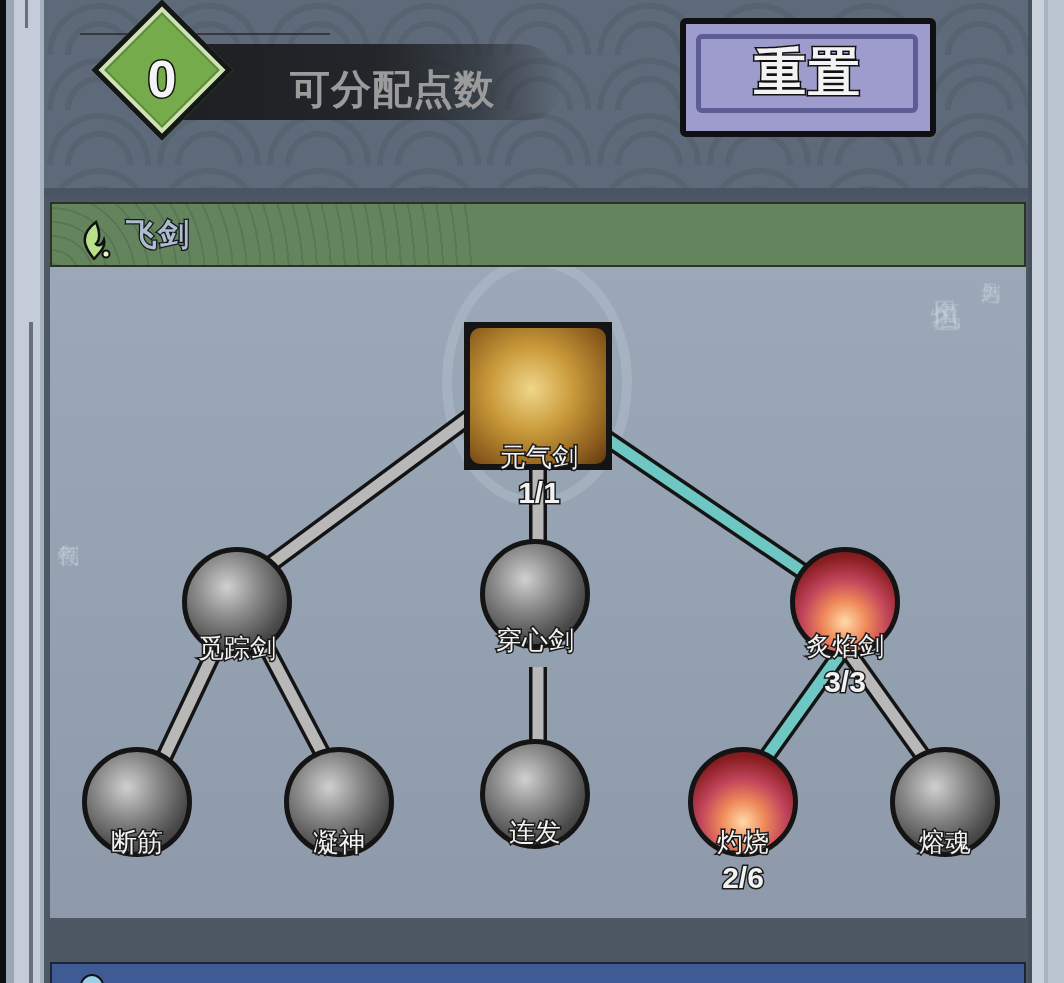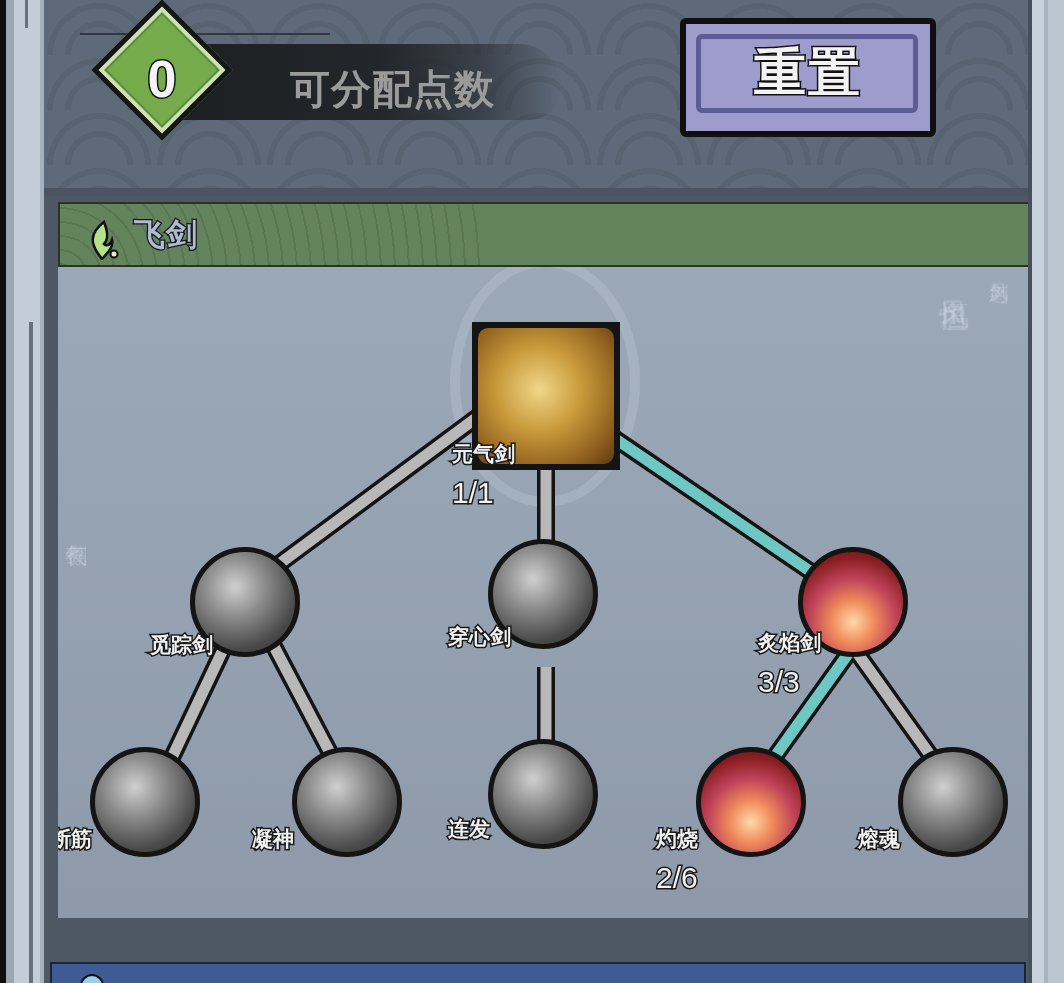--- a/index.html
+++ b/index.html
@@ -40,21 +40,21 @@
 
   .reset-button { position: absolute; left: 636px; top: 18px; width: 256px; height: 119px; cursor: pointer;
     background: #9d9ccd; border: 6px solid #101012; border-radius: 6px; }
   .reset-button .inner { position: absolute; left: 10px; top: 10px; right: 12px; bottom: 18px;
     border: 5px solid #5c5d95; border-radius: 6px; }
   .reset-label { position: absolute; left: 0; top: 0; width: 100%; height: 100%; display: flex; align-items: center;
     justify-content: center; padding-bottom: 10px; font-size: 52px; font-weight: bold; color: #f3f3f3;
     -webkit-text-stroke: 3px #111; paint-order: stroke fill; letter-spacing: 2px; }
 
   
-  .section { position: absolute; left: 14px; top: 202px; width: 899px; height: 716px; }
+  .section { position: absolute; left: 6px; top: 202px; width: 899px; height: 716px; }
   .section-header { position: absolute; left: 0; top: 0; width: 976px; height: 65px; background: #64845e;
     border: 2px solid #2a3325; }
   .section-header::before { content: ""; position: absolute; left: 0; top: 0; width: 420px; height: 100%;
     background: repeating-radial-gradient(circle at 0 120%, transparent 0 12px, rgba(40,60,35,0.18) 12px 14px);
     pointer-events: none; }
   .section-icon { position: absolute; left: 26px; top: 16px; width: 34px; height: 40px; }
   .section-title { position: absolute; left: 74px; top: 10px; font-size: 31px; font-weight: bold; color: #aebcd0;
     -webkit-text-stroke: 2.5px #15181b; paint-order: stroke fill; letter-spacing: 1px; }
 
   .tree-area { position: absolute; left: 0; top: 65px; width: 976px; height: 651px;
@@ -63,24 +63,24 @@
     border: 10px solid rgba(190,200,212,0.35); }
   .calligraphy { position: absolute; color: rgba(210,218,228,0.30); font-family: "DejaVu Serif", serif;
     font-size: 30px; writing-mode: vertical-rl; line-height: 1.1; }
 
   svg.links { position: absolute; left: 0; top: 0; width: 976px; height: 651px; }
 
   .node { position: absolute; }
   .node-circle { position: absolute; width: 110px; height: 110px; border-radius: 50%; border: 5px solid #141414; overflow: hidden; }
   .node-square { position: absolute; width: 148px; height: 148px; background: #141414; padding: 6px; }
   .node-square .art { width: 100%; height: 100%; border-radius: 10px; overflow: hidden; }
-  .node-label { position: absolute; left: -40px; width: 190px; text-align: left; font-size: 21px; font-weight: bold;
+  .node-label { position: absolute; left: -40px; width: 190px; text-align: center; font-size: 26px; font-weight: normal;
     color: #f2f2f2; -webkit-text-stroke: 3px #1a1a1a; paint-order: stroke fill; white-space: nowrap; line-height: 1; }
-  .node-level { position: absolute; left: -40px; width: 190px; text-align: left; font-family: "Liberation Sans", sans-serif;
-    font-size: 30px; font-weight: normal; color: #f2f2f2; -webkit-text-stroke: 3px #1a1a1a; paint-order: stroke fill; line-height: 1; }
+  .node-level { position: absolute; left: -40px; width: 190px; text-align: center; font-family: "Liberation Sans", sans-serif;
+    font-size: 30px; font-weight: bold; color: #f2f2f2; -webkit-text-stroke: 3px #1a1a1a; paint-order: stroke fill; line-height: 1; }
 
   .art-gray { background: radial-gradient(circle at 40% 35%, #d0d0d0 0%, #8a8a8a 35%, #4a4a4a 70%, #2c2c2c 100%); }
   .art-gold { background: radial-gradient(ellipse at 45% 45%, #f0d68a 0%, #c99a3a 40%, #8a5a1c 80%, #5a3a10 100%); }
   .art-fire { background: radial-gradient(circle at 50% 70%, #ffd9a8 0%, #f08a5a 25%, #c0445a 50%, #8a1e22 75%, #5a1212 100%); }
 
   
   .next-section { position: absolute; left: 6px; top: 962px; width: 976px; height: 30px; background: #3f5b95;
     border: 2px solid #1c2533; }
   .next-icon { position: absolute; left: 28px; top: 10px; width: 24px; height: 24px; border-radius: 50%; background: #9cd0e8;
     border: 2px solid #111; }

